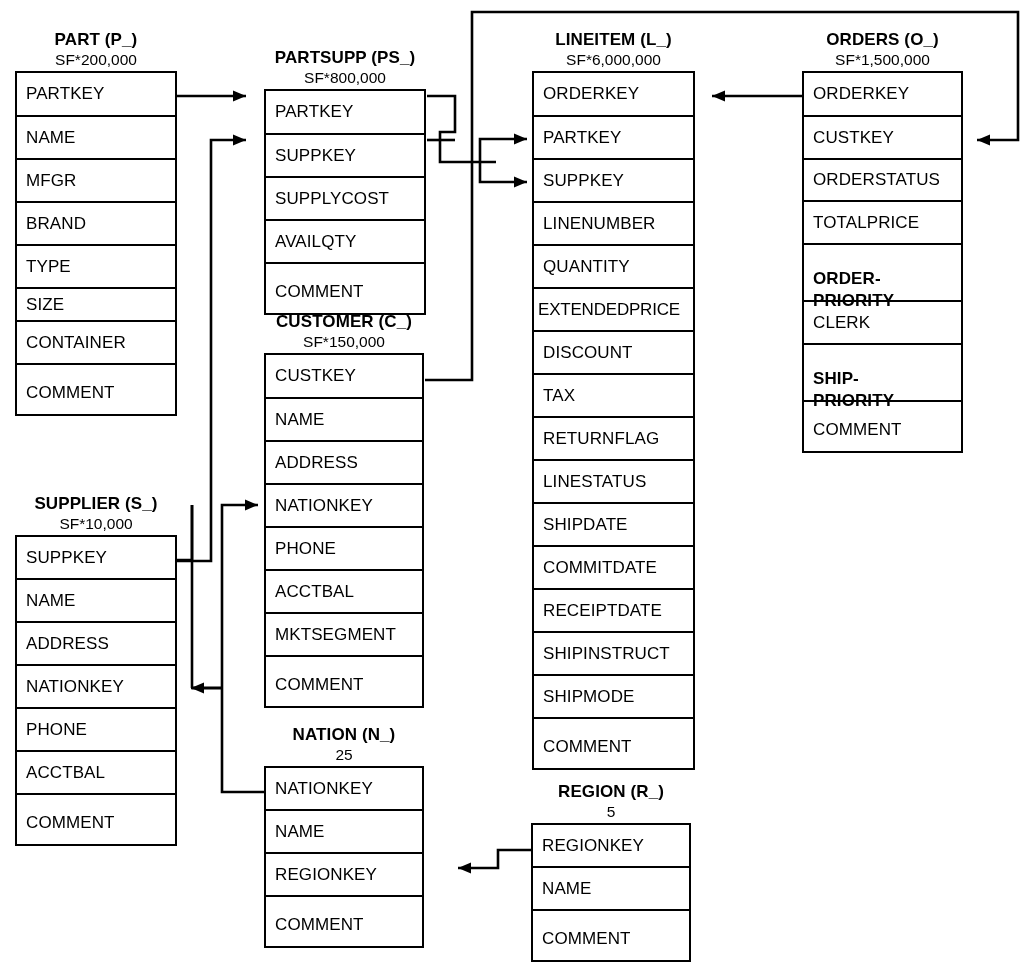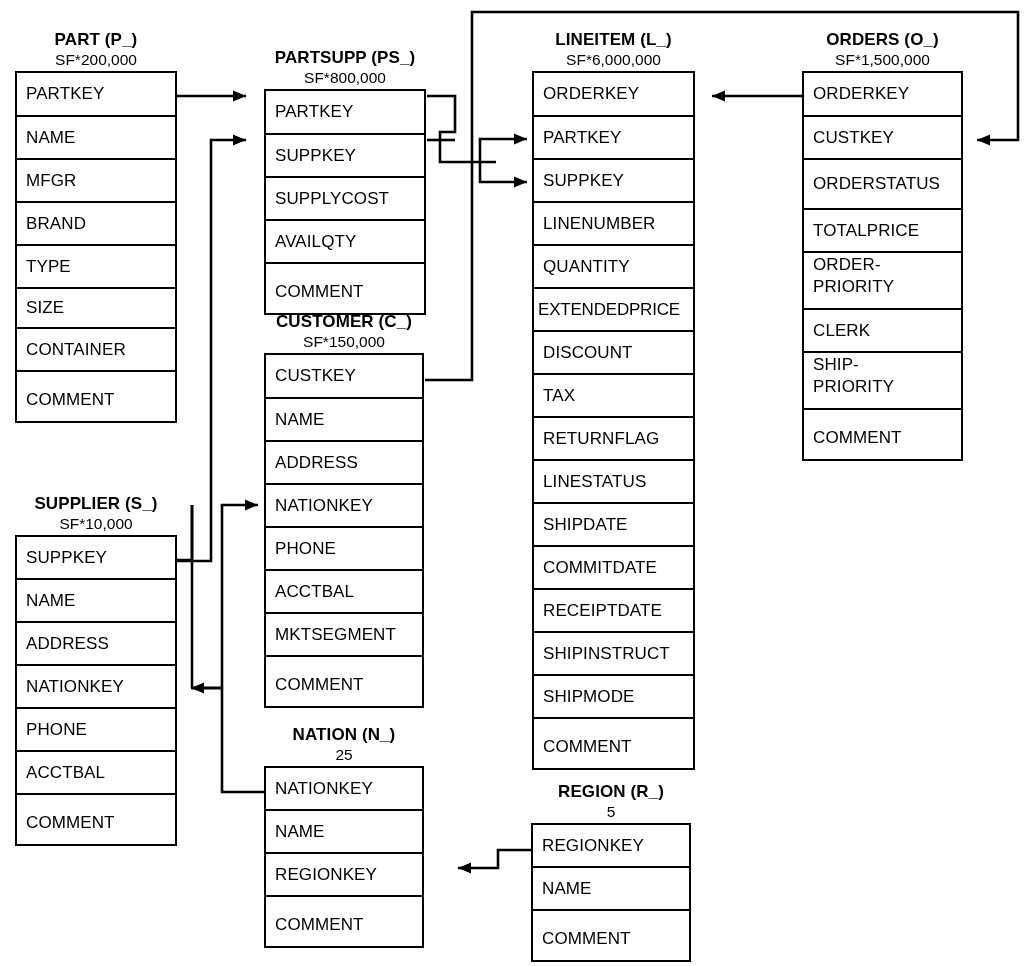--- a/index.html
+++ b/index.html
@@ -61,21 +61,22 @@
     overflow: visible;
     white-space: nowrap;
     background: #ffffff;
   }
   .field:last-child {
     border-bottom: none;
     margin-top: 6px;
   }
   .field.two-line {
     display: block;
-    padding-top: 1px;
+    padding-top: 23px;
+    font-weight: bold;
   }
   .field.two-line .ln {
     display: block;
     line-height: 22px;
   }
   .field.overflow {
     padding-left: 4px;
     letter-spacing: -0.2px;
   }
 </style>
@@ -120,21 +121,21 @@
 
   <div class="entity" style="left:15px; top:30px; width:162px;">
     <div class="entity-title">PART (P_)</div>
     <div class="entity-card">SF*200,000</div>
     <div class="entity-box">
       <div class="field" style="height:44px">PARTKEY</div>
       <div class="field" style="height:43px">NAME</div>
       <div class="field" style="height:43px">MFGR</div>
       <div class="field" style="height:43px">BRAND</div>
       <div class="field" style="height:43px">TYPE</div>
-      <div class="field" style="height:40px">SIZE</div>
+      <div class="field" style="height:33px">SIZE</div>
       <div class="field" style="height:43px">CONTAINER</div>
       <div class="field" style="height:43px">COMMENT</div>
     </div>
   </div>
 
   <div class="entity" style="left:15px; top:494px; width:162px;">
     <div class="entity-title">SUPPLIER (S_)</div>
     <div class="entity-card">SF*10,000</div>
     <div class="entity-box">
       <div class="field" style="height:43px">SUPPKEY</div>
@@ -217,21 +218,21 @@
       <div class="field" style="height:43px">COMMENT</div>
     </div>
   </div>
 
   <div class="entity" style="left:802px; top:30px; width:161px;">
     <div class="entity-title">ORDERS (O_)</div>
     <div class="entity-card">SF*1,500,000</div>
     <div class="entity-box">
       <div class="field" style="height:44px">ORDERKEY</div>
       <div class="field" style="height:43px">CUSTKEY</div>
-      <div class="field" style="height:50px">ORDERSTATUS</div>
+      <div class="field" style="height:42px">ORDERSTATUS</div>
       <div class="field" style="height:43px">TOTALPRICE</div>
       <div class="field two-line" style="height:57px">
         <span class="ln">ORDER-</span>
         <span class="ln">PRIORITY</span>
       </div>
       <div class="field" style="height:43px">CLERK</div>
       <div class="field two-line" style="height:57px">
         <span class="ln">SHIP-</span>
         <span class="ln">PRIORITY</span>
       </div>

